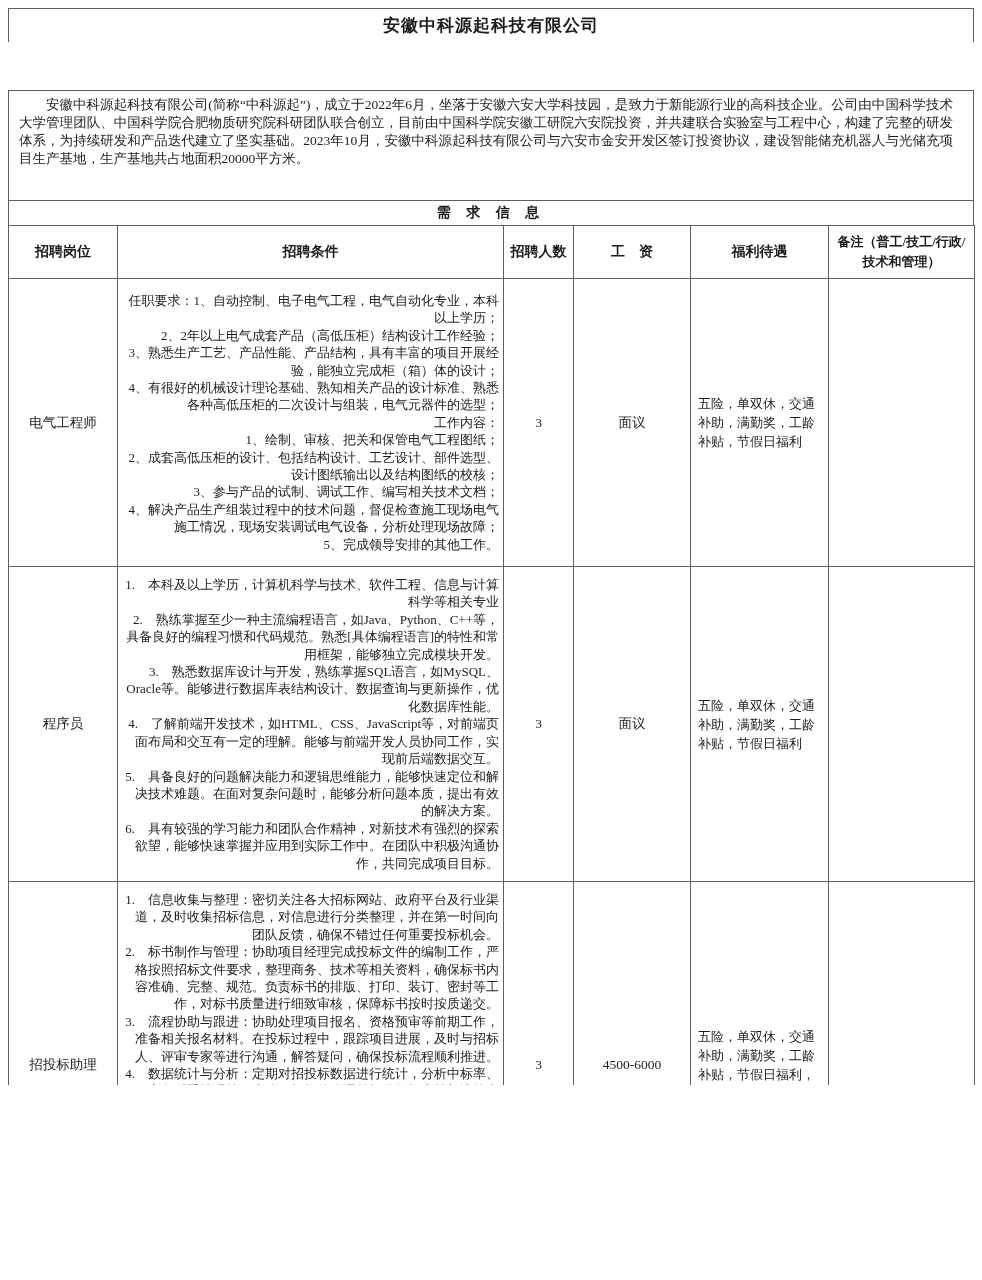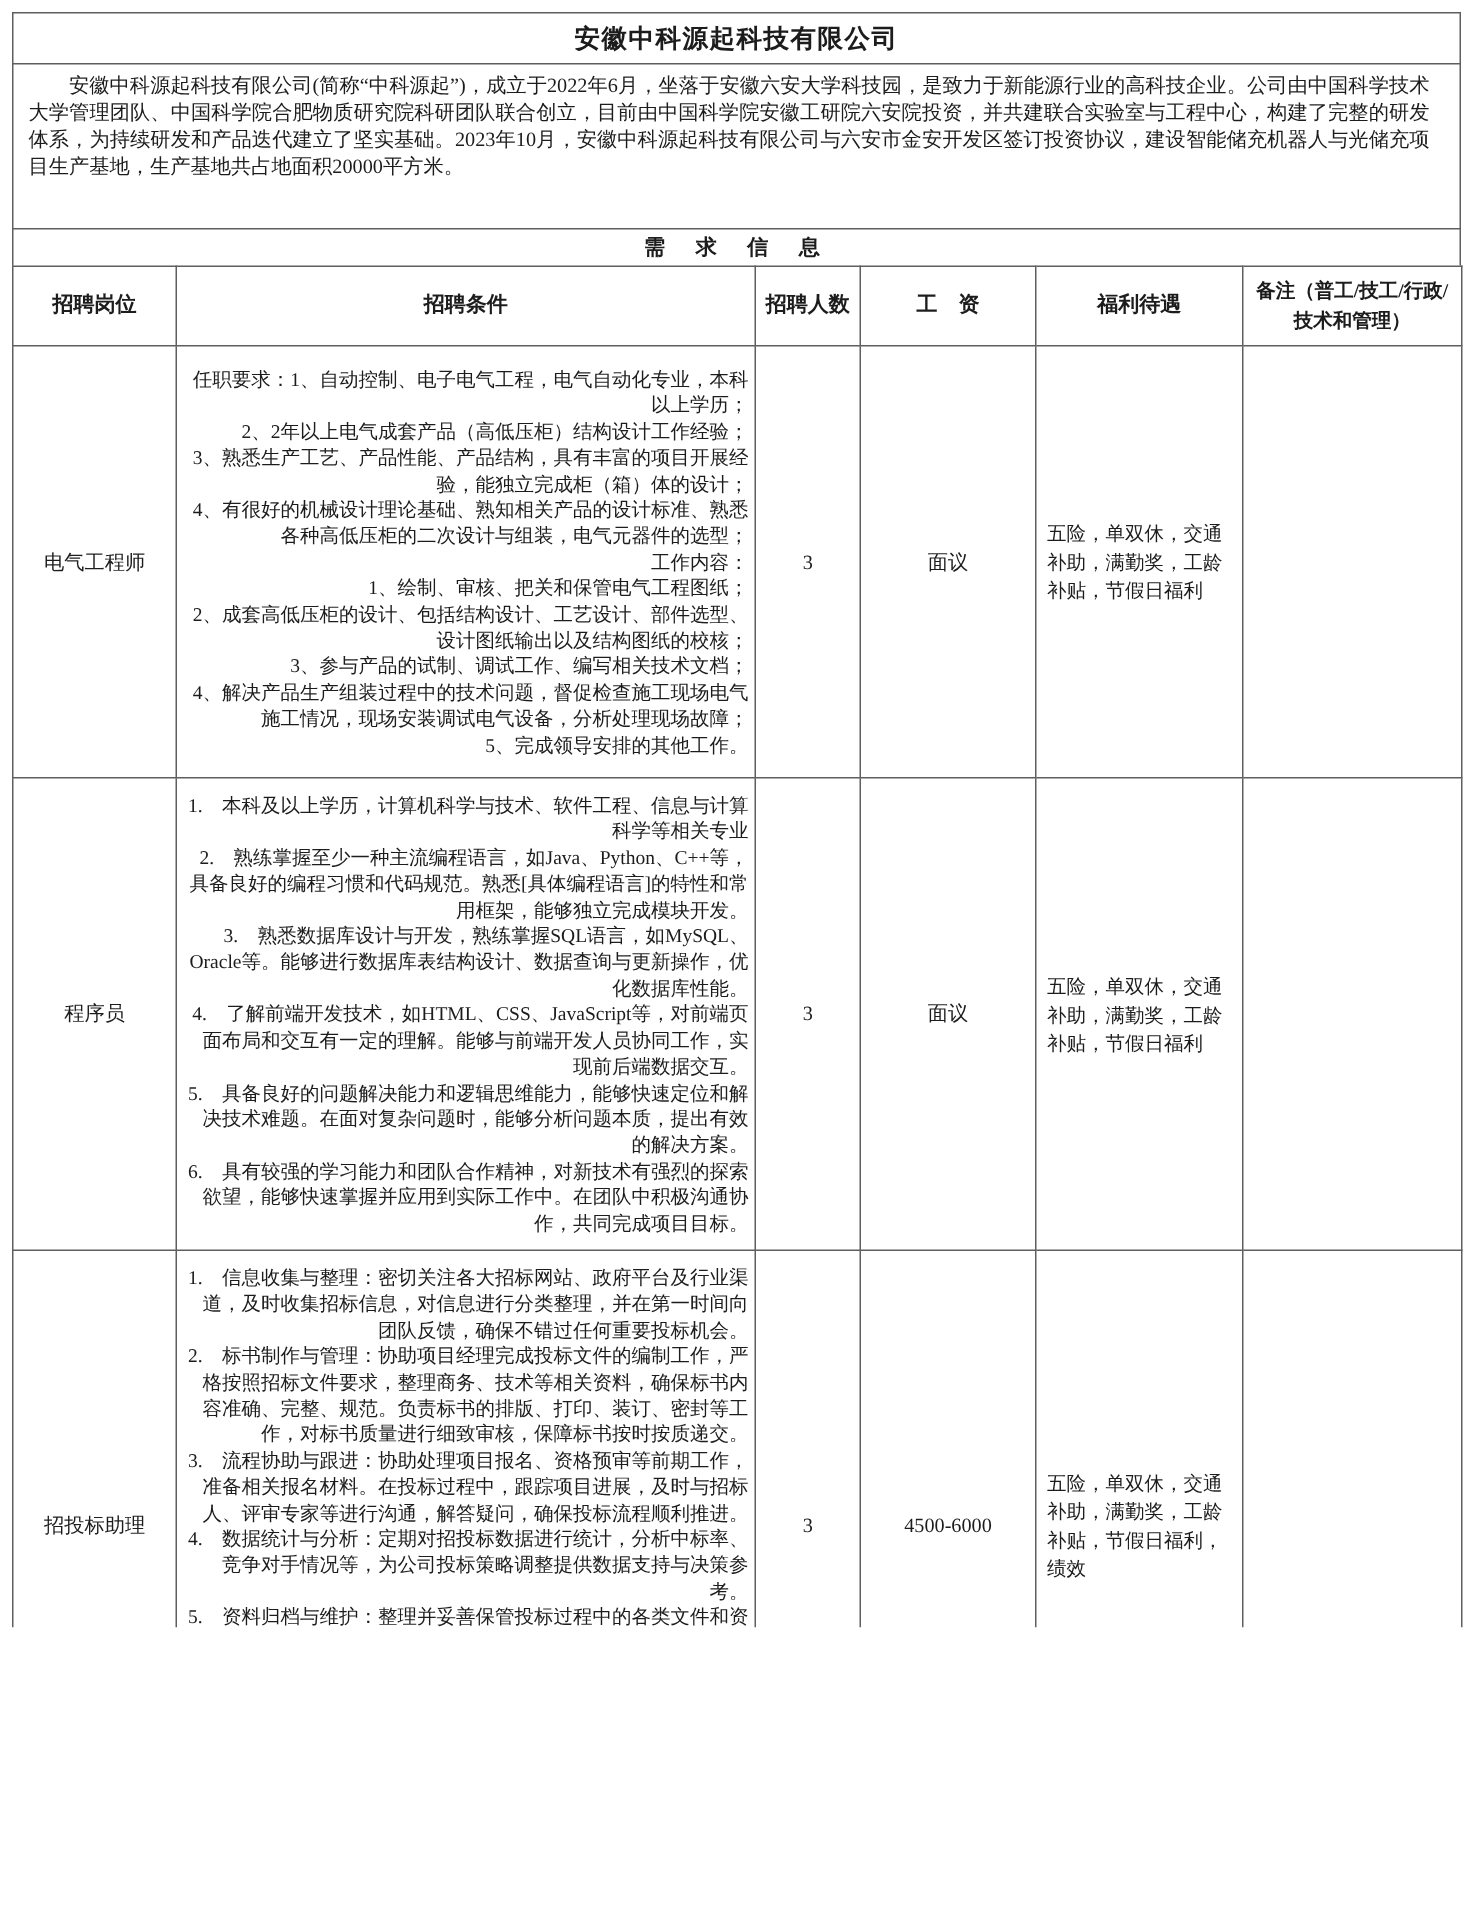--- a/index.html
+++ b/index.html
@@ -41,30 +41,30 @@
   }
   .intro-cell {
     height: 110px;
     padding: 5px 20px 0 10px;
     font-size: 13.5px;
     line-height: 18px;
     text-align: justify;
     text-indent: 2em;
     font-weight: 500;
     overflow: hidden;
+    margin-top: 48px;
   }
   .section-cell {
     height: 25px;
     display: flex;
     align-items: center;
     justify-content: center;
     font-size: 14px;
     font-weight: bold;
     letter-spacing: 6px;
-    font-family: Liberation Mono, monospace;
   }
   table.jobs {
     width: 966px;
     border-collapse: collapse;
     table-layout: fixed;
     background: #ffffff;
     border-radius: 17px;
   }
   table.jobs col.c1 { width: 109px; }
   table.jobs col.c2 { width: 386px; }

